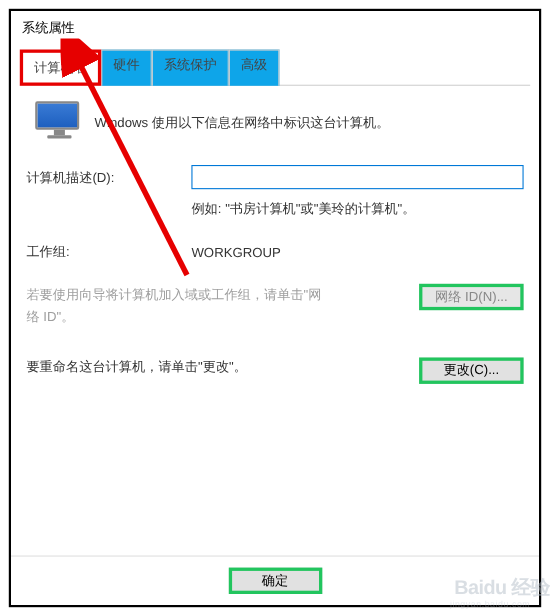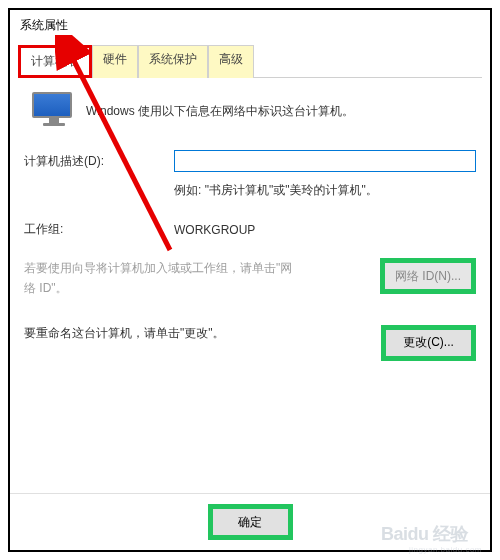--- a/index.html
+++ b/index.html
@@ -35,21 +35,21 @@
     .tabs {
       display: flex;
       margin: 4px 8px 0 8px;
       position: relative;
       border-bottom: 1px solid #d0d0d0;
     }
     .tab {
       padding: 5px 10px;
       border: 1px solid #d0d0d0;
       border-bottom: none;
-      background: #fef9c3;
+      background: #0ea5e9;
       font-size: 12px;
       margin-right: 0;
       cursor: pointer;
       position: relative;
       top: 1px;
       color: #444;
     }
     .tab.active {
       background: #fff;
       border-bottom: 1px solid #fff;
@@ -128,24 +128,24 @@
       max-width: 280px;
       line-height: 1.7;
     }
     .info-block {
       display: flex;
       justify-content: space-between;
       align-items: flex-start;
       margin-top: 20px;
     }
     .btn {
-      height: 36px;
+      height: 24px;
       min-width: 95px;
       padding: 0 10px;
-      border: 5px solid #22c55e;
+      border: 3px solid #22c55e;
       background: #e1e1e1;
       font-size: 12px;
       font-family: inherit;
       cursor: pointer;
     }
     .btn.disabled {
       color: #888;
       background: #e6e6e6;
     }
     .button-bar {
@@ -160,21 +160,21 @@
       min-width: 85px;
     }
     .arrow-svg {
       position: absolute;
       top: 35px; left: 55px;
       pointer-events: none;
       z-index: 10;
     }
     .watermark {
       position: absolute;
-      right: 32px;
+      right: 0;
       bottom: 14px;
       color: rgba(180,190,200,0.5);
       font-size: 18px;
       font-family: Arial, sans-serif;
       font-weight: bold;
       letter-spacing: -0.5px;
       z-index: 20;
     }
     .watermark-sub {
       position: absolute;

